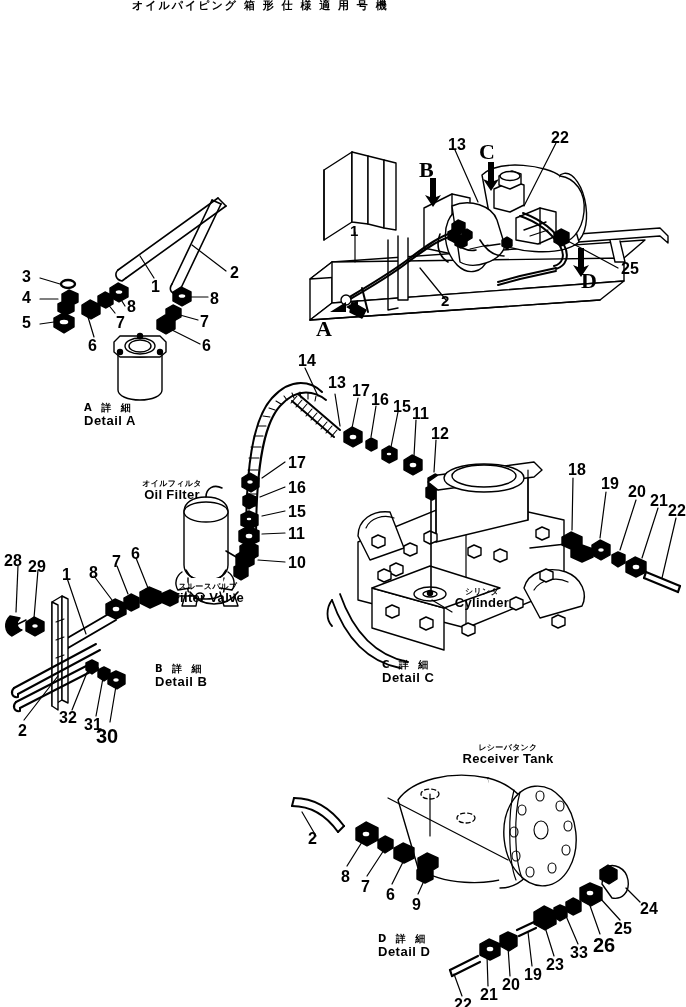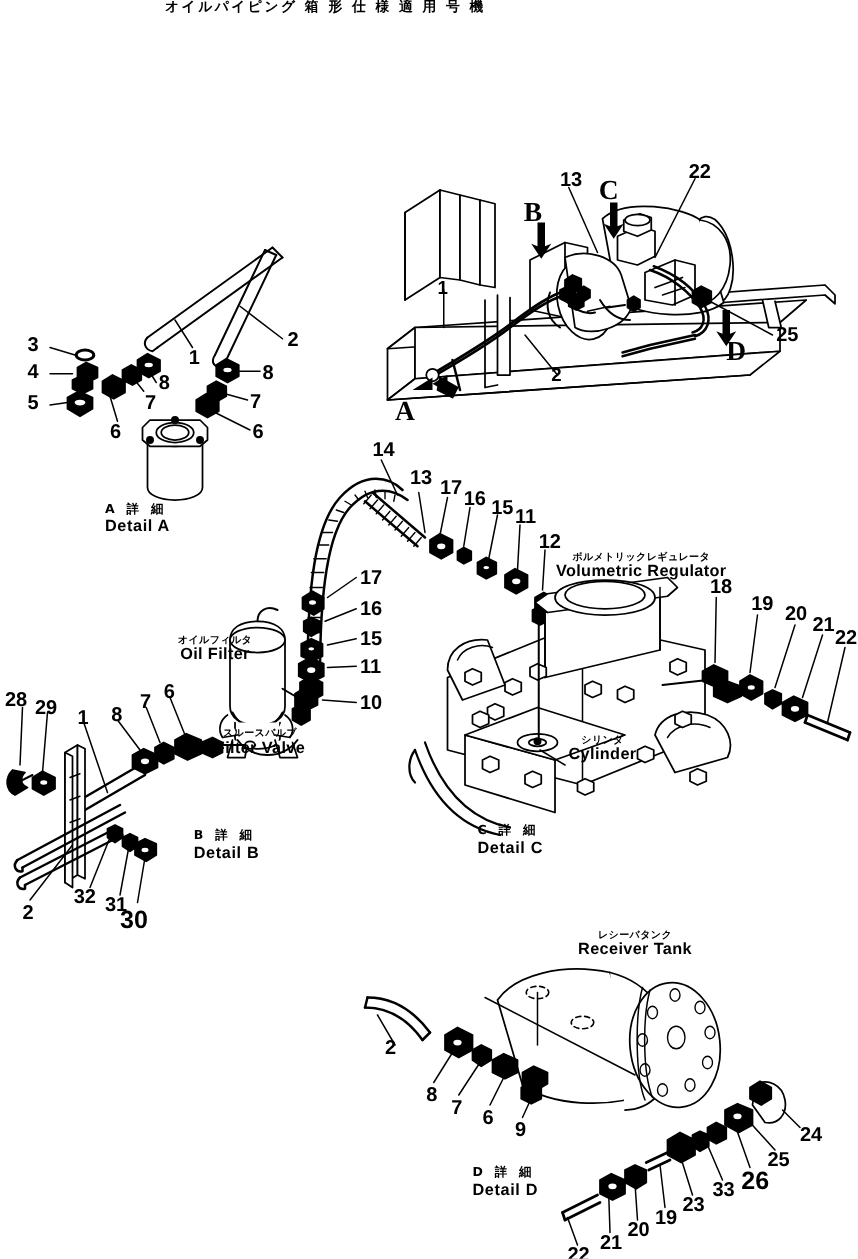--- a/index.html
+++ b/index.html
@@ -503,21 +503,21 @@
   <div class="callout" style="left:393px;top:398px;font-size:16px;">15</div>
   <div class="callout" style="left:412px;top:405px;font-size:16px;">11</div>
   <div class="callout" style="left:431px;top:425px;font-size:16px;">12</div>
 
   <div class="callout" style="left:288px;top:454px;font-size:16px;">17</div>
   <div class="callout" style="left:288px;top:479px;font-size:16px;">16</div>
   <div class="callout" style="left:288px;top:503px;font-size:16px;">15</div>
   <div class="callout" style="left:288px;top:525px;font-size:16px;">11</div>
   <div class="callout" style="left:288px;top:554px;font-size:16px;">10</div>
 
-  <div class="compnm" style="left:132px;top:508px;width:80px;">
+  <div class="compnm" style="left:132px;top:480px;width:80px;">
     <div class="l1">オイルフィルタ</div>
     <div class="l2">Oil Filter</div>
   </div>
   <div class="compnm" style="left:165px;top:583px;width:86px;">
     <div class="l1">スルースバルブ</div>
     <div class="l2">Filter Valve</div>
   </div>
 
   <div class="callout" style="left:4px;top:552px;font-size:16px;">28</div>
   <div class="callout" style="left:28px;top:558px;font-size:16px;">29</div>
@@ -534,24 +534,20 @@
     <div class="l1">B 詳 細</div>
     <div class="l2">Detail B</div>
   </div>
 
   <div class="callout" style="left:568px;top:461px;font-size:16px;">18</div>
   <div class="callout" style="left:601px;top:475px;font-size:16px;">19</div>
   <div class="callout" style="left:628px;top:483px;font-size:16px;">20</div>
   <div class="callout" style="left:650px;top:492px;font-size:16px;">21</div>
   <div class="callout" style="left:668px;top:502px;font-size:16px;">22</div>
 
-  <div class="compnm" style="left:440px;top:442px;width:146px;">
-    <div class="l1">ボルメトリックレギュレータ</div>
-    <div class="l2">Volumetric Regulator</div>
-  </div>
   <div class="compnm" style="left:447px;top:588px;width:70px;">
     <div class="l1">シリンダ</div>
     <div class="l2">Cylinder</div>
   </div>
 
   <div class="detlab" style="left:382px;top:660px;">
     <div class="l1">C 詳 細</div>
     <div class="l2">Detail C</div>
   </div>
 

